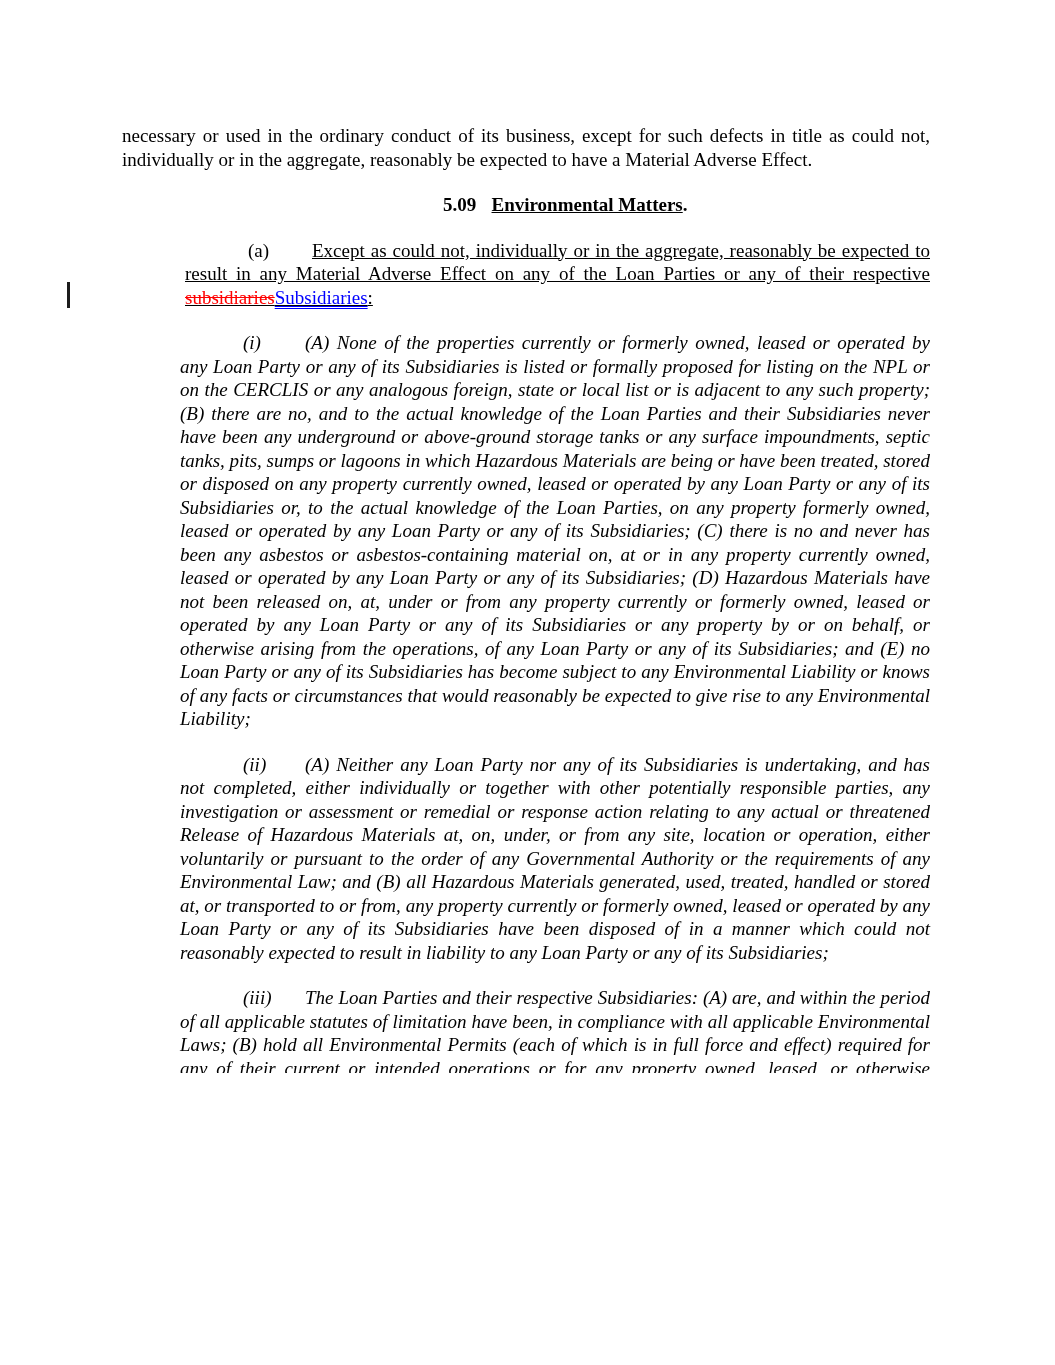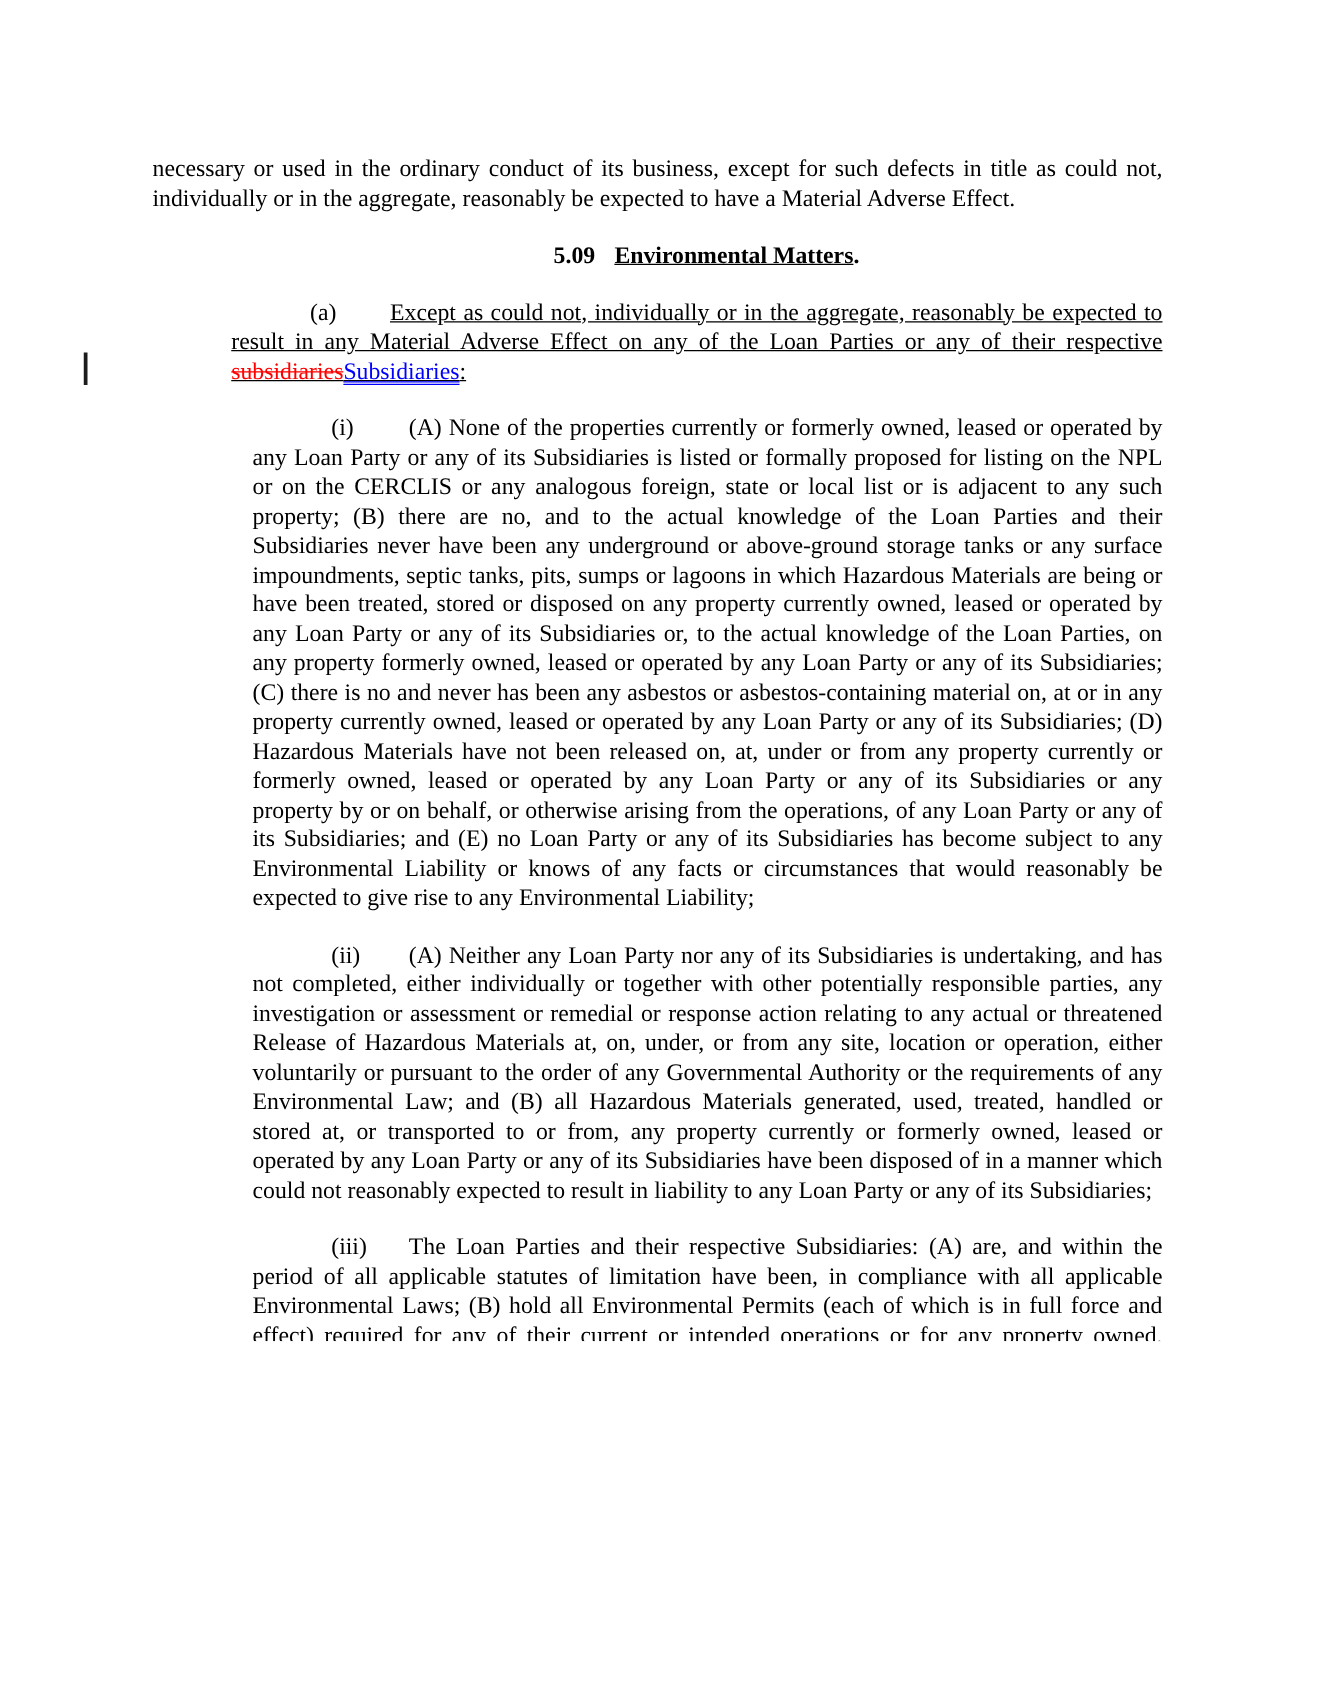--- a/index.html
+++ b/index.html
@@ -39,22 +39,23 @@
   }
   .h-title {
     text-decoration: underline;
   }
   .indent-a {
     margin-left: 63px;
     text-indent: 63px;
     text-decoration: underline;
   }
   .indent-sub {
-    margin-left: 80px;
+    margin-left: 58px;
     text-indent: 63px;
+    font-style: italic;
   }
   .p-label-a {
     display: inline-block;
     width: 64px;
     text-indent: 0;
   }
   .p-label-sub {
     display: inline-block;
     width: 62px;
     text-indent: 0;

